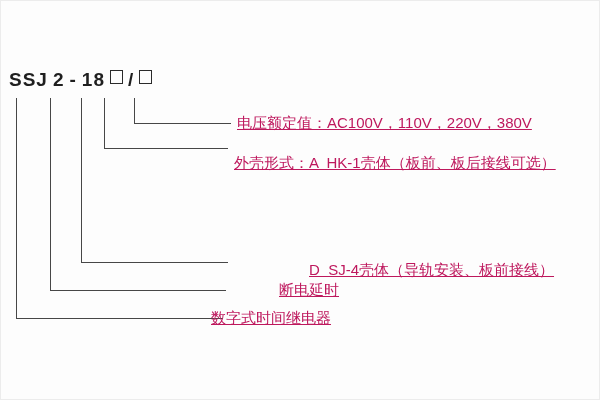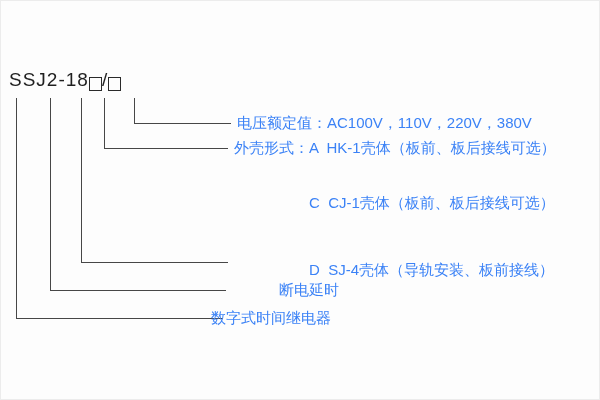--- a/index.html
+++ b/index.html
@@ -12,41 +12,43 @@
     position: relative;
     width: 600px; height: 400px;
     background: #fdfdfd;
     border: 1px solid #ececec;
     overflow: hidden;
   }
   .model-code {
     position: absolute;
     left: 8px; top: 68px;
     display: flex;
-    align-items: flex-end;
+    align-items: flex-start;
+    gap: 5px;
     font-size: 19px;
     letter-spacing: 1px;
     color: #1f1f1f;
-    font-weight: 400;
+    font-weight: 700;
   }
   .ph-box {
     display: inline-block;
     width: 13px; height: 14px;
     border: 1.5px solid #2a2a2a;
     margin-top: 1px;
     background: transparent;
   }
   .vline { position: absolute; width: 1px; background: #474747; }
   .hline { position: absolute; height: 1px; background: #474747; }
   .callout {
     position: absolute;
     font-size: 15px;
     line-height: 16px;
-    color: #3b82f6;
+    color: #be185d;
     white-space: pre;
+    text-decoration: underline;
   }
 </style>
 </head>
 <body>
 
 <div class="canvas">
 
   <div class="model-code">
     <span>SSJ</span>
     <span>2</span>
@@ -67,24 +69,23 @@
   <div class="hline" style="left:80px; top:261px; width:147px;"></div>
 
   <div class="vline" style="left:49px; top:97px; height:192px;"></div>
   <div class="hline" style="left:49px; top:289px; width:176px;"></div>
 
   <div class="vline" style="left:15px; top:97px; height:220px;"></div>
   <div class="hline" style="left:15px; top:317px; width:207px;"></div>
 
   <div class="callout" style="left:236px; top:114px;">电压额定值：AC100V，110V，220V，380V</div>
 
-  <div class="callout" style="left:233px; top:139px;">外壳形式：A  HK-1壳体（板前、板后接线可选）</div>
+  <div class="callout" style="left:233px; top:154px;">外壳形式：A  HK-1壳体（板前、板后接线可选）</div>
 
 
-  <div class="callout" style="left:308px; top:194px;">C  CJ-1壳体（板前、板后接线可选）</div>
 
   <div class="callout" style="left:308px; top:221px;margin-top:40px;">D  SJ-4壳体（导轨安装、板前接线）</div>
 
 
   <div class="callout" style="left:230px; top:281px;margin-left:48px;">断电延时</div>
 
   <div class="callout" style="left:210px; top:309px;text-align:center;">数字式时间继电器</div>
 
 </div>
 

